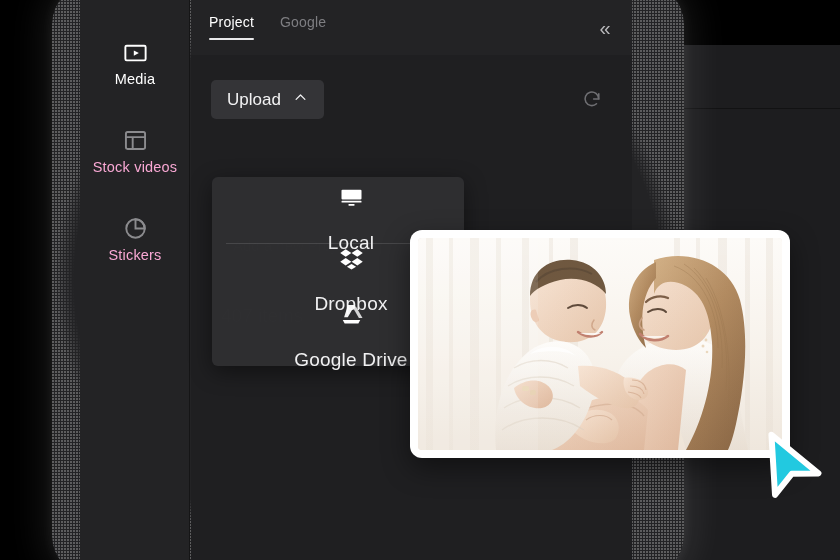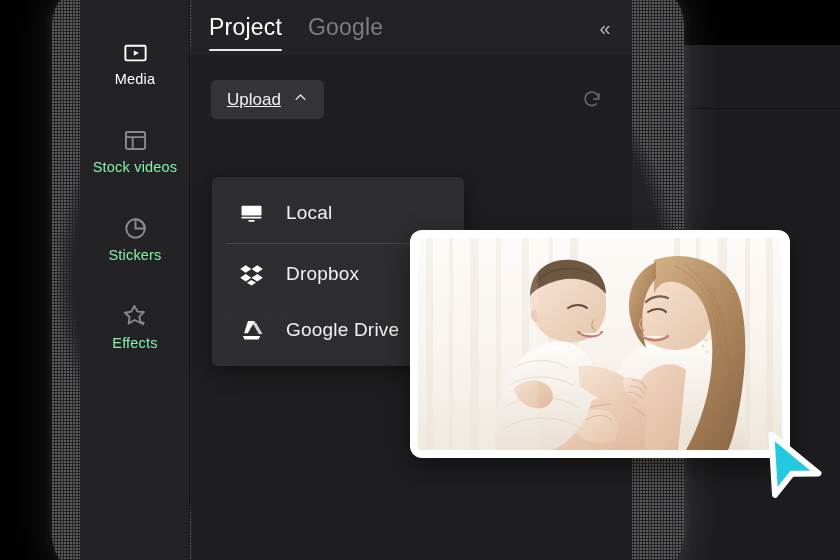--- a/index.html
+++ b/index.html
@@ -75,21 +75,21 @@
     flex-direction: column;
     align-items: center;
     justify-content: center;
     gap: 4px;
     cursor: pointer;
     user-select: none;
   }
   .rail-icon { width: 30px; height: 30px; display:flex; align-items:center; justify-content:center; }
   .rail-label {
     font-size: 14.5px;
-    color: #86efac;
+    color: #f9a8d4;
     letter-spacing: .2px;
   }
   .rail-item.active .rail-label { color: #ffffff; }
   .rail-item.active .rail-icon svg { stroke: #ffffff; }
   .rail-icon svg { stroke: #8b8b8e; }
 
   
   .panel {
     position: absolute;
     left: 191px; top: 0;
@@ -102,21 +102,21 @@
     background: #232325;
   }
   .tabs {
     position: absolute;
     left: 18px; top: 14px;
     display: flex;
     align-items: flex-end;
     gap: 26px;
   }
   .tab {
-    font-size: 23px;
+    font-size: 14px;
     color: #7e7e82;
     padding-bottom: 10px;
     cursor: pointer;
     position: relative;
     letter-spacing: .2px;
   }
   .tab.active { color: #ffffff; }
   .tab.active::after {
     content:"";
     position: absolute;
@@ -146,21 +146,20 @@
     background: #343437;
     border: none;
     border-radius: 5px;
     color: #f2f2f3;
     font-size: 17px;
     font-family: inherit;
     display: flex;
     align-items: center;
     gap: 12px;
     cursor: pointer;
-    text-decoration: underline;
   }
   .refresh-btn {
     position: absolute;
     right: 26px; top: 30px;
     width: 28px; height: 28px;
     display: flex; align-items: center; justify-content: center;
     cursor: pointer;
   }
 
   
@@ -182,20 +181,21 @@
     padding: 8px 0;
     box-shadow: 0 6px 22px rgba(0,0,0,0.45);
   }
   .menu-item {
     height: 56px;
     display: flex;
     align-items: center;
     padding-left: 26px;
     gap: 22px;
     cursor: pointer;
+    flex-direction: column;
   }
   .menu-icon { width: 26px; height: 26px; display:flex; align-items:center; justify-content:center; }
   .menu-label {
     color: #f1f1f2;
     font-size: 19px;
     letter-spacing: .2px;
   }
   .menu-sep {
     height: 1px;
     background: rgba(255,255,255,0.12);
@@ -268,29 +268,20 @@
     <div class="rail-item">
       <span class="rail-icon">
         <svg viewBox="0 0 24 24" width="27" height="27" fill="none" stroke-width="1.7">
           <circle cx="12" cy="12" r="8.2"></circle>
           <path d="M12 3.8 a8.2 8.2 0 0 1 8.2 8.2 L12 12 Z"></path>
         </svg>
       </span>
       <span class="rail-label">Stickers</span>
     </div>
 
-    <div class="rail-item">
-      <span class="rail-icon">
-        <svg viewBox="0 0 24 24" width="28" height="28" fill="none" stroke-width="1.6" stroke-linejoin="round">
-          <path d="M11.4 3.4 L14.2 8.2 L19.6 8.6 L15.7 12.6 L17 18 L11.7 15.4 L6.6 18.4 L7.4 12.9 L3.4 9.2 L8.8 8.3 Z"></path>
-          <path d="M16.2 16.4 L19.4 19.6 M18.6 17 L19.8 18.2"></path>
-        </svg>
-      </span>
-      <span class="rail-label">Effects</span>
-    </div>
 
   </div>
 
   <div class="panel">
 
     <div class="panel-head">
       <div class="tabs">
         <div class="tab active">
           <span>Project</span>
         </div>

